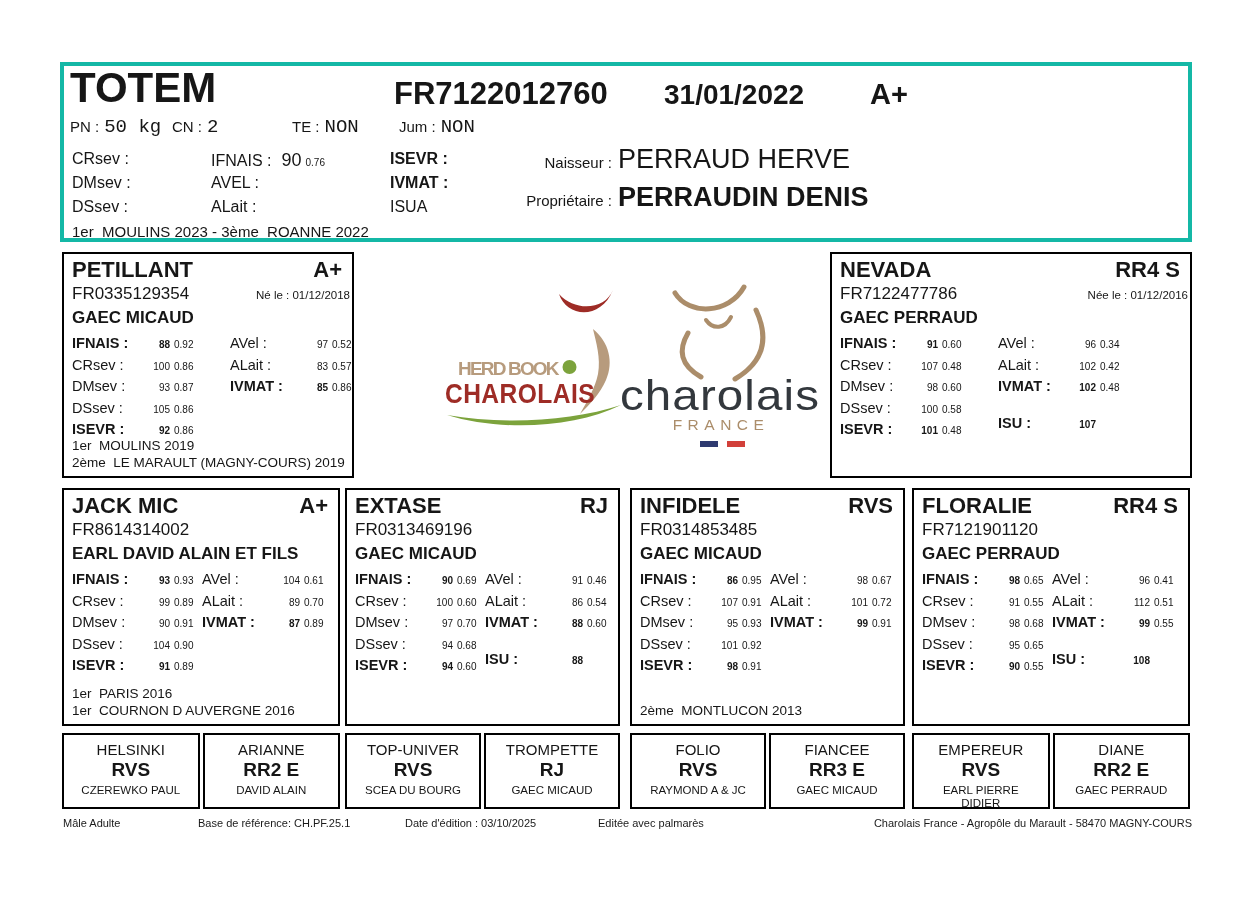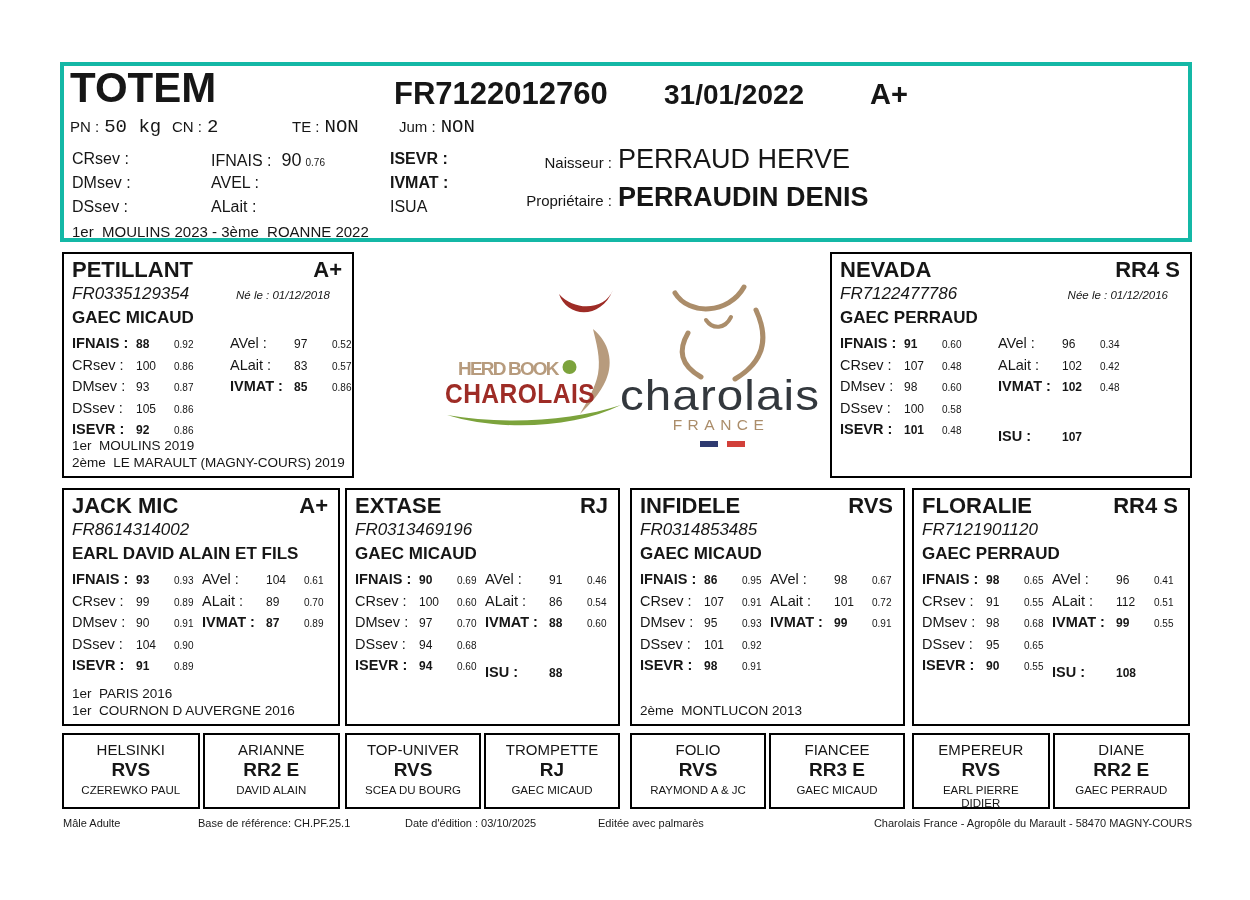--- a/index.html
+++ b/index.html
@@ -28,34 +28,34 @@
   .plabel { width:148px; text-align:right; font-size:15px; margin-right:6px; }
   .pvalue { font-size:27px; }
   .pvalue.bold { font-weight:bold; }
   .hpalmares { position:absolute; left:8px; top:157px; font-size:15px; white-space:pre; }
 
   
   .abox { position:absolute; border:2px solid #000; box-sizing:border-box; background:#fff; }
   .ahead { display:flex; justify-content:space-between; align-items:baseline; padding:3px 10px 0 8px; }
   .aname { font-size:22px; font-weight:bold; }
   .aqual { font-size:22px; font-weight:bold; }
-  .aidrow { display:flex; justify-content:space-between; align-items:baseline; padding:1px 22px 0 8px;font-style:italic; }
+  .aidrow { display:flex; justify-content:space-between; align-items:baseline; padding:1px 2px 0 8px; }
   .aid { font-size:17px; }
   .aborn { font-size:11.5px; }
   .abreeder { font-size:17px; font-weight:bold; padding:4px 8px 0 8px; }
   .astats { display:flex; padding:7px 0 0 8px; }
   .acol { display:flex; flex-direction:column; }
   .acol-left { width:130px; }
   .abox-wide .acol-left { margin-right:28px; }
   .statrow { display:flex; align-items:baseline; height:21.5px; }
   .sl { font-size:14.5px; width:64px; }
-  .sv { font-size:12px; width:34px; }
+  .sv { font-size:10px; width:34px; text-align:right; }
   .sc { font-size:10px; width:28px; margin-left:4px; }
   .statrow.bold .sl, .statrow.bold .sv { font-weight:bold; }
-  .statrow.gap { margin-top:28px; }
+  .statrow.gap { margin-top:15px; }
   .aawards { position:absolute; left:8px; bottom:5px; }
   .award { font-size:13.5px; line-height:17px; white-space:pre; }
 
   
   .gpair { position:absolute; top:733px; height:76px; display:flex; gap:3px; }
   .gcell { flex:1; border:2px solid #000; box-sizing:border-box; text-align:center; padding-top:6px; background:#fff; }
   .gname { font-size:15px; }
   .gqual { font-size:19px; font-weight:bold; margin-top:1px; }
   .gowner { font-size:11.5px; line-height:13px; margin-top:3px; padding:0 14px; }
 

